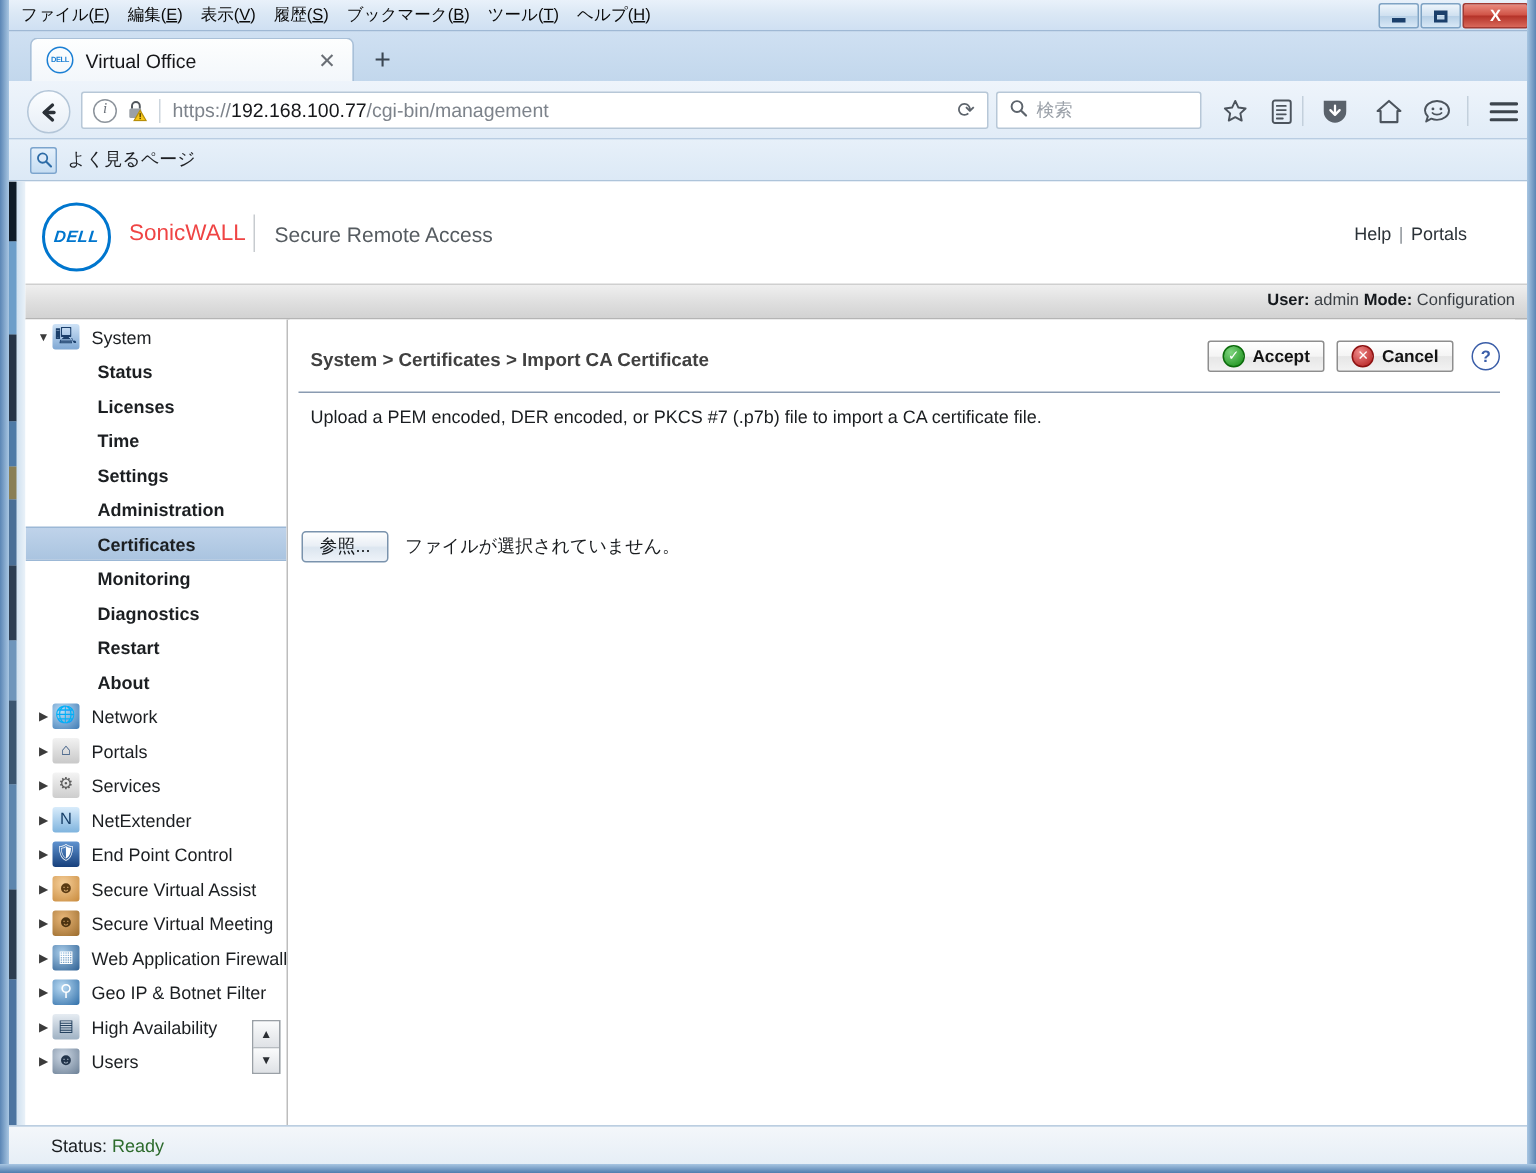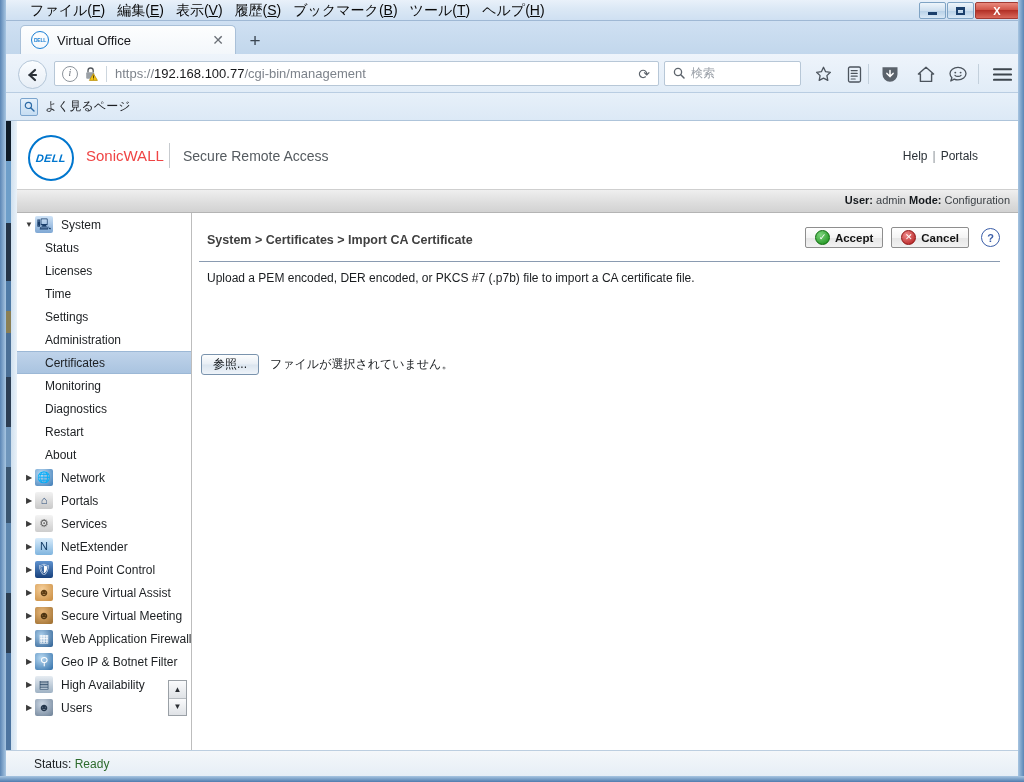--- a/index.html
+++ b/index.html
@@ -32,22 +32,22 @@
   }
 
   
   #titlebar {
     position: absolute; left: 0; top: 0; width: 1024px; height: 21px;
     background: linear-gradient(to bottom, #e9f1fa 0%, #dbe8f5 45%, #cfe0f2 100%);
     border-bottom: 1px solid #9fb8d4;
     box-sizing: border-box;
   }
   #menubar {
-    position: absolute; left: 24px; top: 1px;
-    font-size: 14px; color: #0a0a0a;
+    position: absolute; left: 8px; top: 1px;
+    font-size: 11px; color: #0a0a0a;
     white-space: nowrap;
     line-height: 19px;
   }
   #menubar .mi {
     display: inline-block;
     padding: 0 6px;
     cursor: default;
   }
   #menubar .mi u { text-decoration: underline; }
 
@@ -264,21 +264,21 @@
     overflow: hidden;
   }
   .navrow {
     position: relative;
     height: 23px;
     display: flex; align-items: center;
     font-size: 12px; color: #1c1f22;
     white-space: nowrap;
   }
   .navrow.group { padding-left: 6px; }
-  .navrow.child { padding-left: 28px; }
+  .navrow.child { padding-left: 48px; font-weight: bold; }
   .navrow.selected {
     background: linear-gradient(to bottom,#bfd3ea,#aac4e0);
     border-top: 1px solid #9cb8d6;
     border-bottom: 1px solid #9cb8d6;
     height: 21px;
   }
   .arrow {
     width: 12px; flex: 0 0 auto;
     display: flex; align-items: center; justify-content: center;
     color: #3b3b3b; font-size: 8px;

